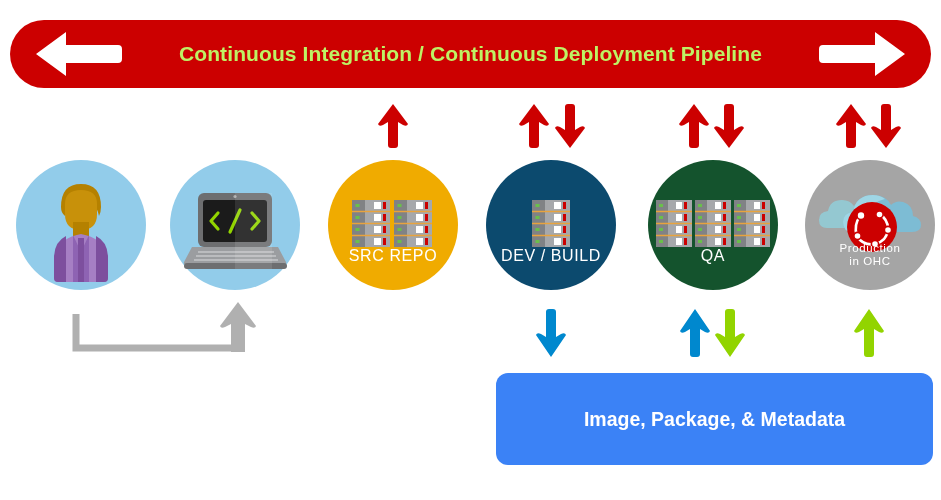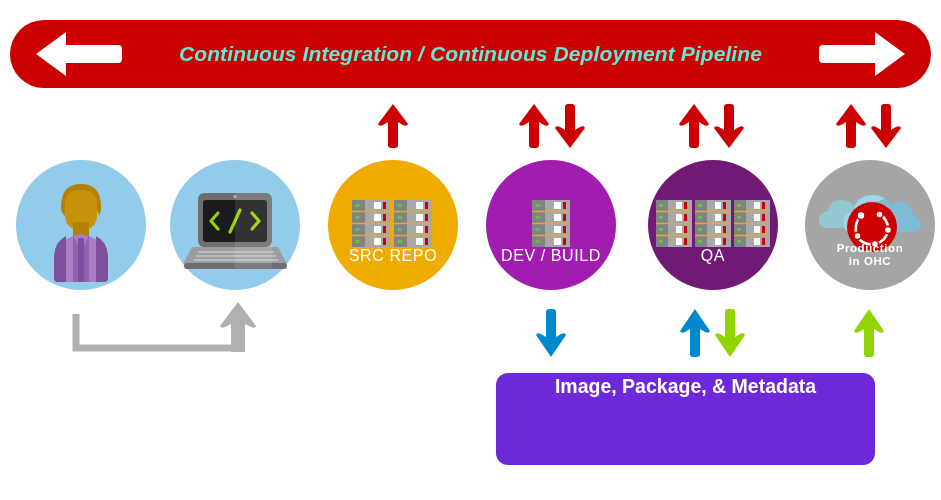--- a/index.html
+++ b/index.html
@@ -6,45 +6,44 @@
   body{width:941px;height:500px;font-family:"Liberation Sans",sans-serif;overflow:hidden;}
   #stage{position:relative;width:941px;height:500px;background:#fff;}
 
   
   .banner{
     position:absolute;left:10px;top:20px;width:921px;height:68px;
     background:#cc0000;border-radius:34px;
     display:flex;align-items:center;justify-content:center;
   }
   .banner-title{
-    color:#5eead4;font-size:21px;font-weight:bold;letter-spacing:.1px;
+    color:#bef264;font-size:21px;font-weight:bold;letter-spacing:.1px;
     white-space:nowrap;
-    font-style:italic;
   }
   .banner-arrow{position:absolute;top:50%;transform:translateY(-50%);}
 
   
   .node{
     position:absolute;width:130px;height:130px;border-radius:50%;
     display:flex;flex-direction:column;align-items:center;justify-content:center;
   }
   .node-label{
     position:absolute;left:0;right:0;text-align:center;color:#ffffff;
     font-size:16px;letter-spacing:.6px;line-height:13px;
   }
   .node-label.one{top:89px;}
-  .node-label.two{top:82px;font-size:11.5px;font-weight:bold;}
+  .node-label.two{top:82px;font-size:11.5px;}
 
   .icon-wrap{position:absolute;top:0;left:0;width:130px;height:130px;}
 
   
   .repo-box{
-    position:absolute;left:496px;top:373px;width:379px;height:92px;
-    background:#6d28d9;border-radius:12px;
-    display:flex;align-items:flex-start;justify-content:center;
+    position:absolute;left:496px;top:373px;width:437px;height:92px;
+    background:#3b82f6;border-radius:12px;
+    display:flex;align-items:center;justify-content:center;
   }
   .repo-text{
     color:#ffffff;font-size:19.5px;font-weight:bold;text-align:center;
     line-height:27px;
   }
 
   .abs{position:absolute;}
 </style>
 </head>
 <body>
@@ -208,21 +207,21 @@
             <line x1="0" y1="11.5" x2="38" y2="11.5"></line>
               <line x1="0" y1="23.5" x2="38" y2="23.5"></line>
             <line x1="0" y1="35.5" x2="38" y2="35.5"></line>
           </g>
         </g>
       </g>
     </svg>
     <div class="node-label one">SRC REPO</div>
   </div>
 
-  <div class="node" style="left:486px;top:160px;background:#a21caf;">
+  <div class="node" style="left:486px;top:160px;background:#0c4a6e;">
     <svg class="icon-wrap" viewBox="0 0 130 130">
       <g transform="translate(46,40)">
         <rect x="0" y="0" width="38" height="11" fill="#a6a8ab"></rect>
         <rect x="0" y="12" width="38" height="11" fill="#a6a8ab"></rect>
         <rect x="0" y="24" width="38" height="11" fill="#a6a8ab"></rect>
         <rect x="0" y="36" width="38" height="11" fill="#a6a8ab"></rect>
         <g fill="#808285">
           <rect x="0" y="0" width="13" height="11"></rect>
             <rect x="0" y="12" width="13" height="11"></rect>
           <rect x="0" y="24" width="13" height="11"></rect>
@@ -249,21 +248,21 @@
         <g stroke="#e8a33d" stroke-width="1.6">
           <line x1="0" y1="11.5" x2="38" y2="11.5"></line>
             <line x1="0" y1="23.5" x2="38" y2="23.5"></line>
           <line x1="0" y1="35.5" x2="38" y2="35.5"></line>
         </g>
       </g>
     </svg>
     <div class="node-label one">DEV / BUILD</div>
   </div>
 
-  <div class="node" style="left:648px;top:160px;background:#701a75;">
+  <div class="node" style="left:648px;top:160px;background:#14532d;">
     <svg class="icon-wrap" viewBox="0 0 130 130">
       <g transform="translate(8,40)">
         <g transform="translate(0,0)">
           <rect x="0" y="0" width="36" height="11" fill="#a6a8ab"></rect>
           <rect x="0" y="12" width="36" height="11" fill="#a6a8ab"></rect>
           <rect x="0" y="24" width="36" height="11" fill="#a6a8ab"></rect>
           <rect x="0" y="36" width="36" height="11" fill="#a6a8ab"></rect>
           <g fill="#808285">
             <rect x="0" y="0" width="12" height="11"></rect>
               <rect x="0" y="12" width="12" height="11"></rect>

